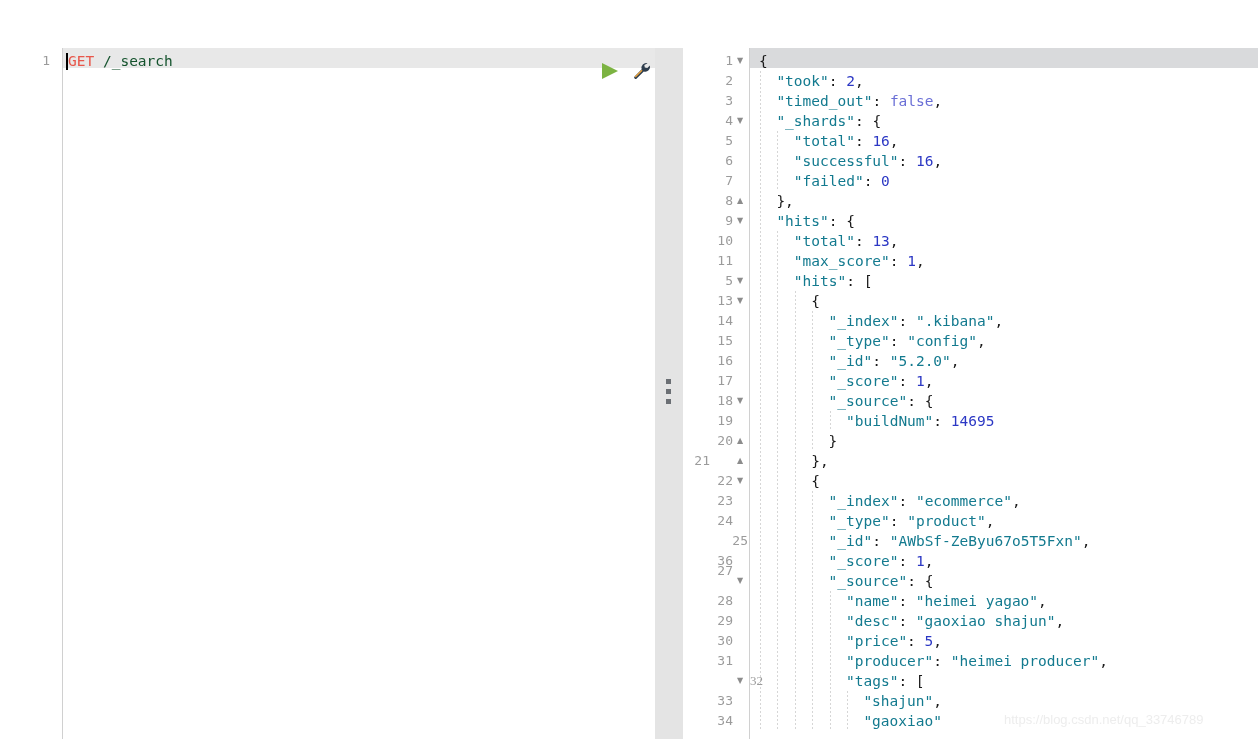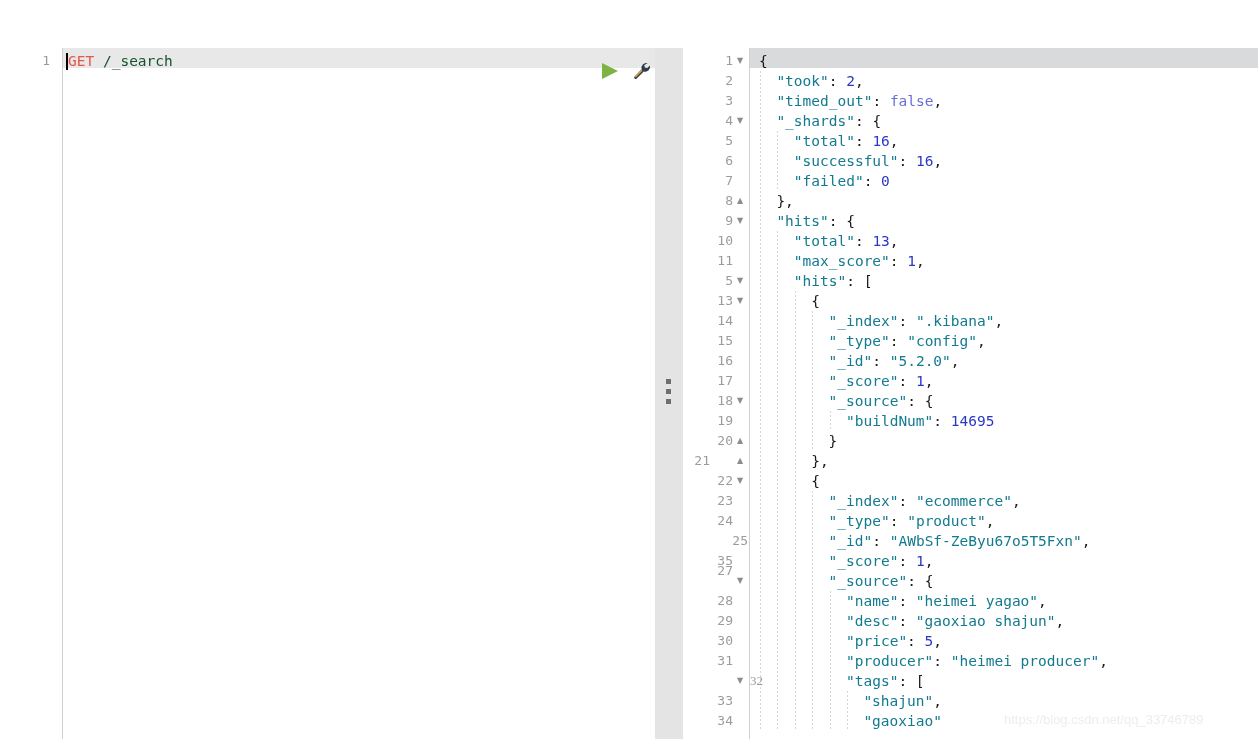--- a/index.html
+++ b/index.html
@@ -260,21 +260,21 @@
         <div class="ln" style="top: 303px; right: 525px; width: 46px;">16</div>
         <div class="ln" style="top: 323px; right: 525px; width: 46px;">17</div>
         <div class="ln" style="top: 343px; right: 525px; width: 46px;">18</div>
         <div class="ln" style="top: 363px; right: 525px; width: 46px;">19</div>
         <div class="ln" style="top: 383px; right: 525px; width: 46px;">20</div>
         <div class="ln" style="top: 403px; right: 548px; width: 46px;">21</div>
         <div class="ln" style="top: 423px; right: 525px; width: 46px;">22</div>
         <div class="ln" style="top: 443px; right: 525px; width: 46px;">23</div>
         <div class="ln" style="top: 463px; right: 525px; width: 46px;">24</div>
         <div class="ln" style="top: 483px; right: 510px; width: 46px;">25</div>
-        <div class="ln" style="top: 503px; right: 525px; width: 46px;">35</div>
+        <div class="ln" style="top: 503px; right: 525px; width: 46px;">36</div>
         <div class="ln" style="top: 513px; right: 525px; width: 46px;">27</div>
         <div class="ln" style="top: 543px; right: 525px; width: 46px;">28</div>
         <div class="ln" style="top: 563px; right: 525px; width: 46px;">29</div>
         <div class="ln" style="top: 583px; right: 525px; width: 46px;">30</div>
         <div class="ln" style="top: 603px; right: 525px; width: 46px;">31</div>
         <div class="ln" style="top: 623px; right: 495px; width: 46px; font-family: Liberation Serif, serif;">32</div>
         <div class="ln" style="top: 643px; right: 525px; width: 46px;">33</div>
         <div class="ln" style="top: 663px; right: 525px; width: 46px;">34</div>
       </div>
     <div id="right-folds">

